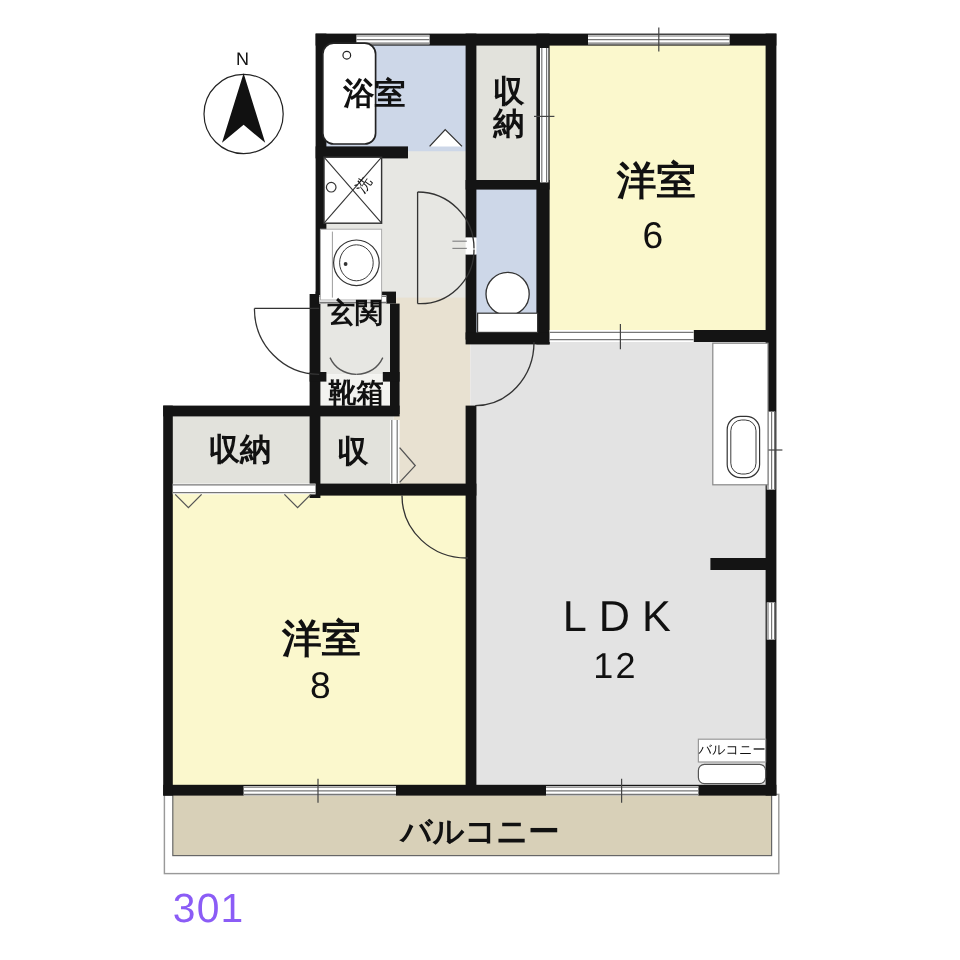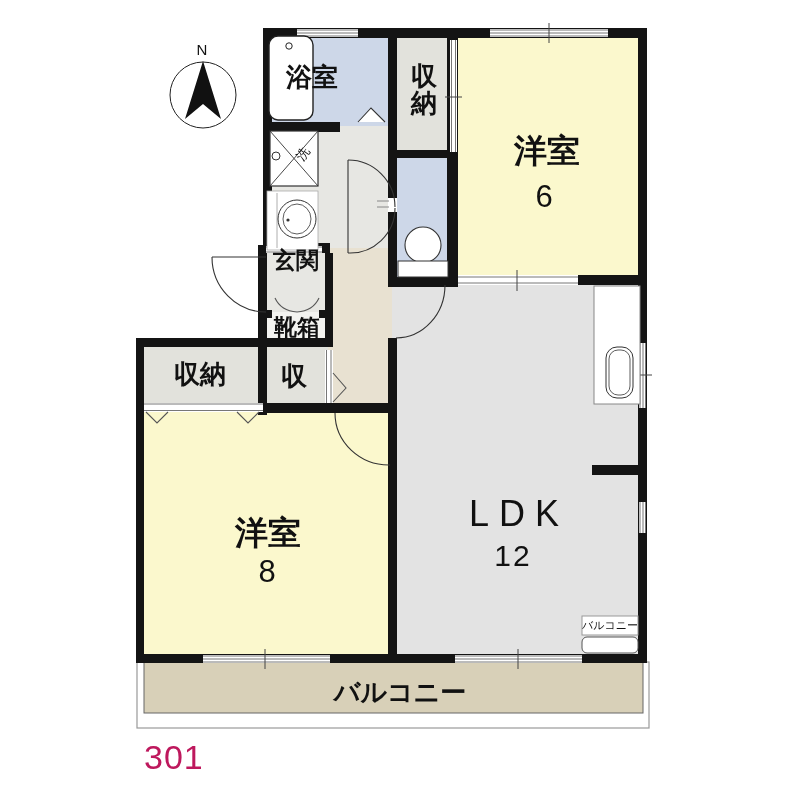--- a/index.html
+++ b/index.html
@@ -11,21 +11,21 @@
   .lbl.room{font-size:26px;}
   .lbl.big{font-size:33px;font-weight:600;text-align:center;}
   .lbl.num{font-size:31px;font-weight:500;}
   .lbl.ldk{font-size:36px;font-weight:400;letter-spacing:10px;}
   .lbl.ldknum{font-size:30px;font-weight:500;letter-spacing:2px;}
   .lbl.small{font-size:23px;}
   .lbl.vstack{white-space:normal;width:30px;word-break:break-all;font-size:26px;}
   .lbl.tiny{font-size:11px;font-weight:400;}
   .lbl.wash{font-size:13px;font-weight:400;transform:translate(-50%,-50%) rotate(-55deg);}
   .lbl.north{font-size:15px;font-weight:400;}
-  .lbl.unit{font-size:34px;font-weight:500;color:#be185d;transform:none;letter-spacing:1px;}
+  .lbl.unit{font-size:34px;font-weight:500;color:#8b5cf6;transform:none;letter-spacing:1px;}
 </style>
 </head>
 <body>
 
 <div id="stage">
   <svg id="plan-svg" width="800" height="800" viewBox="0 0 800 800">
 
     <g>
       <rect x="266" y="32" width="126" height="98" fill="#cdd7e8"></rect>
       <rect x="266" y="126" width="126" height="127" fill="#e7e7e3"></rect>

